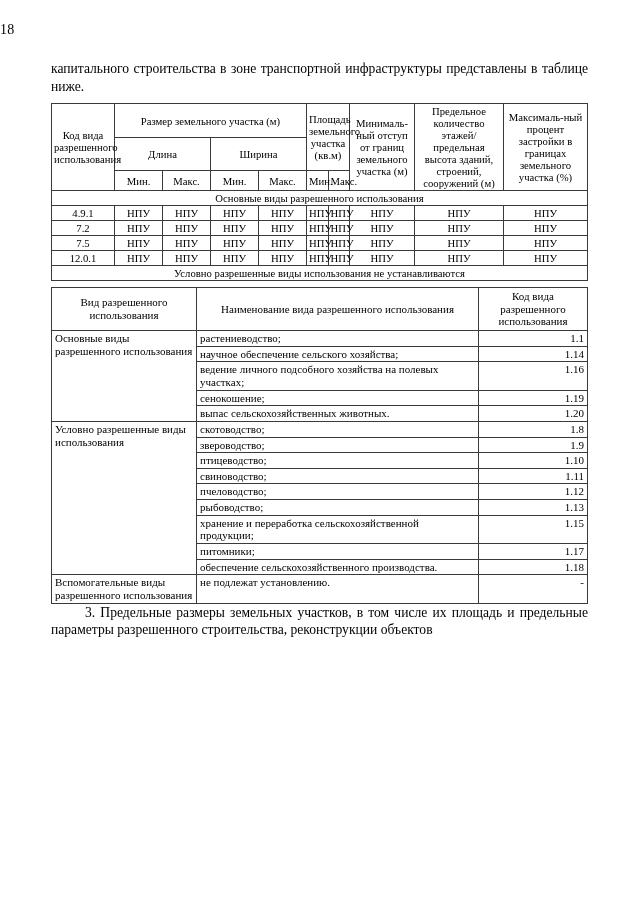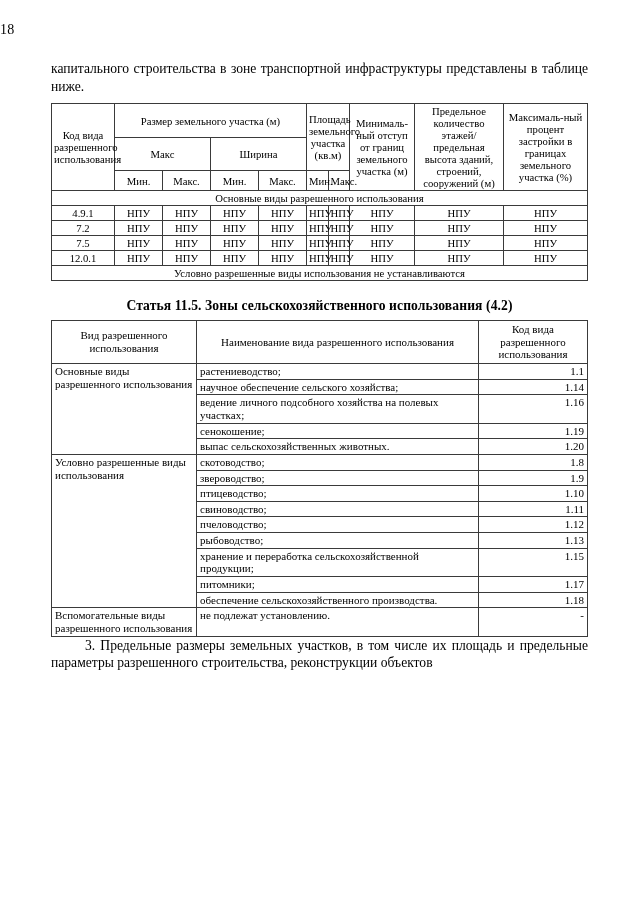--- a/index.html
+++ b/index.html
@@ -120,21 +120,21 @@
         <thead>
           <tr>
             <th class="code-col" rowspan="3">Код вида разрешенного использования</th>
             <th colspan="4">Размер земельного участка (м)</th>
             <th class="area" colspan="2" rowspan="2">Площадь земельного участка (кв.м)</th>
             <th class="mid" rowspan="3">Минималь-ный отступ от границ земельного участка (м)</th>
             <th class="wide" rowspan="3">Предельное количество этажей/ предельная высота зданий, строений, сооружений (м)</th>
             <th class="wide2" rowspan="3">Максималь-ный процент застройки в границах земельного участка (%)</th>
           </tr>
           <tr>
-            <th colspan="2">Макс</th>
+            <th colspan="2">Длина</th>
             <th colspan="2">Ширина</th>
           </tr>
           <tr>
             <th class="nar">Мин.</th>
             <th class="nar">Макс.</th>
             <th class="nar">Мин.</th>
             <th class="nar">Макс.</th>
             <th class="area">Мин.</th>
             <th class="area">Макс.</th>
           </tr>
@@ -191,21 +191,20 @@
             <td>НПУ</td>
             <td>НПУ</td>
           </tr>
           <tr>
             <td class="span-row" colspan="10">Условно разрешенные виды использования не устанавливаются</td>
           </tr>
         </tbody>
       </table>
     </div>
 
-    <h2 class="article-title">Статья 11.5. Зоны сельскохозяйственного использования (4.2)</h2>
 
 
 
     <div class="t2-wrap">
       <table class="doc-table t2">
         <thead>
           <tr>
             <th class="c1">Вид разрешенного использования</th>
             <th class="c2">Наименование вида разрешенного использования</th>
             <th class="c3">Код вида разрешенного использования</th>

